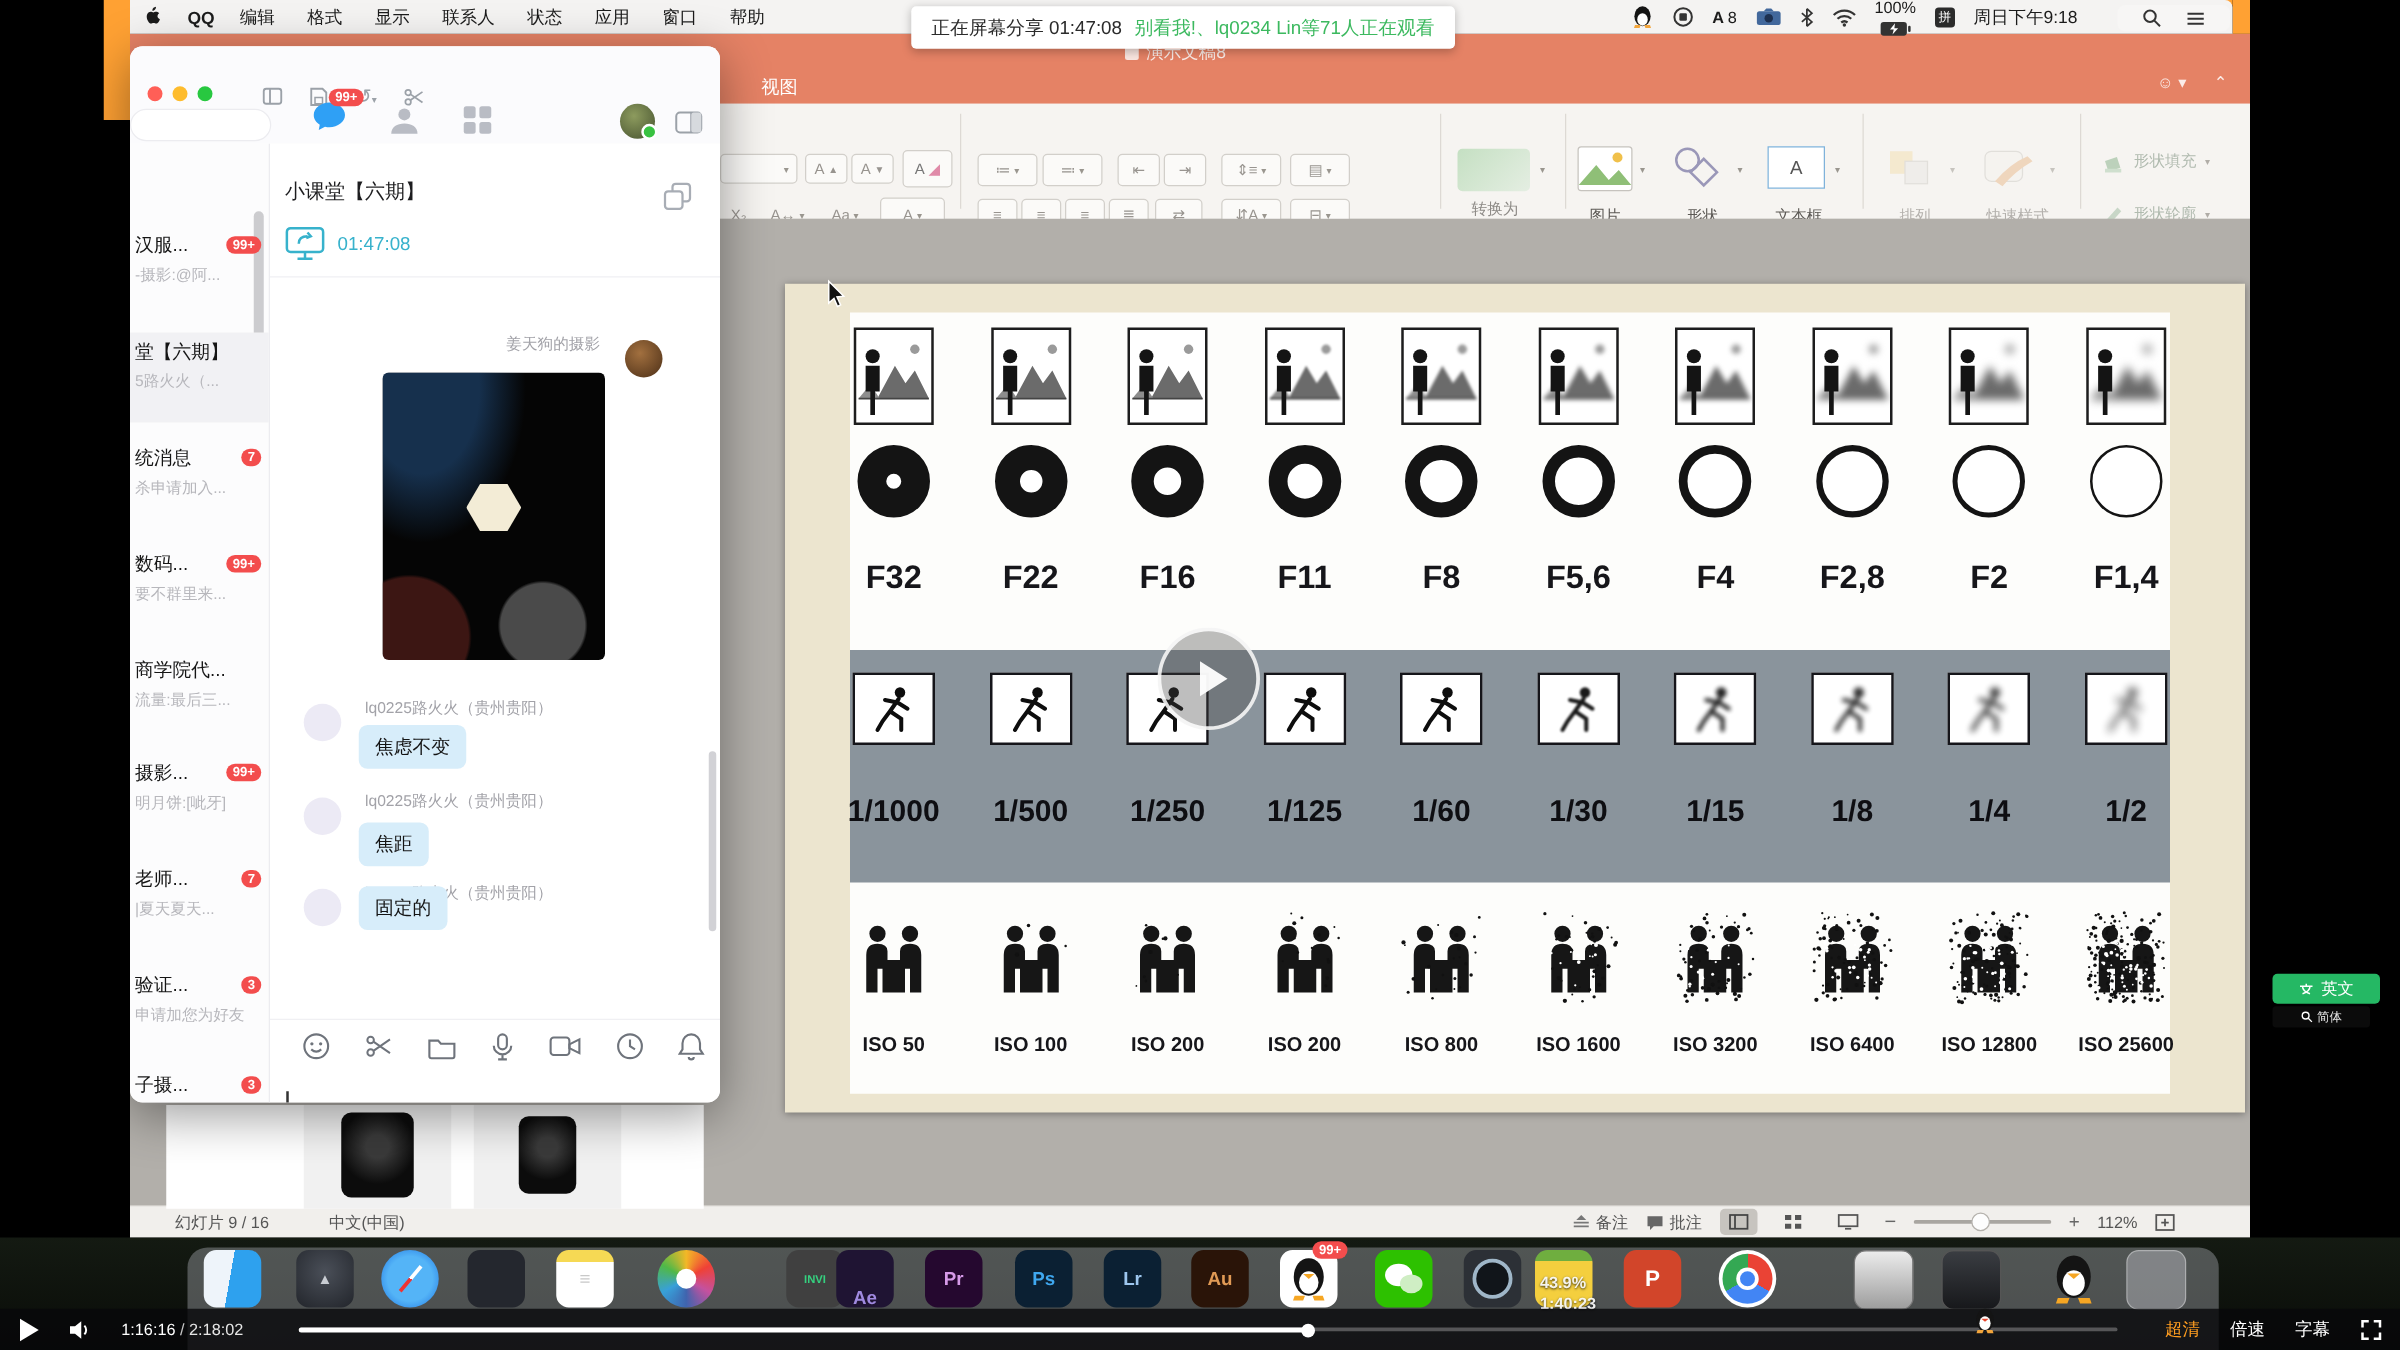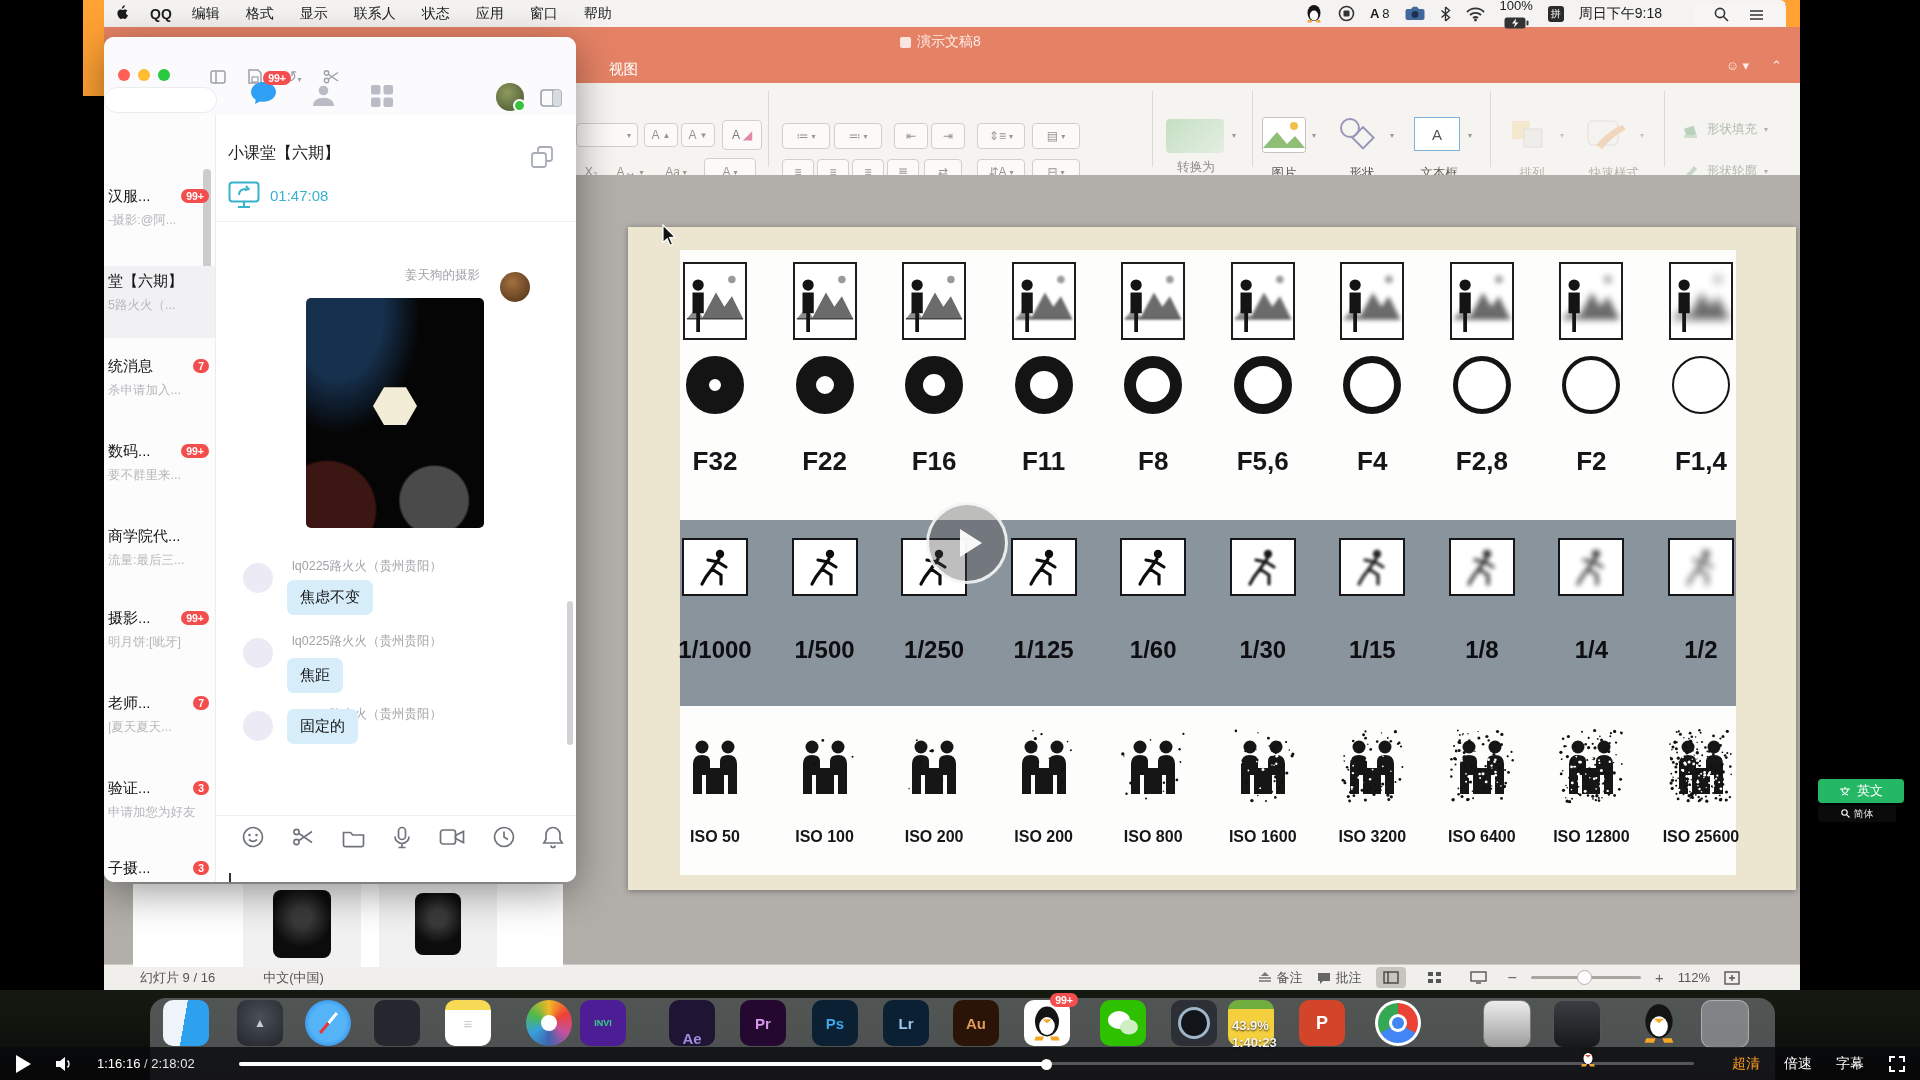--- a/index.html
+++ b/index.html
@@ -1541,20 +1541,24 @@
       </svg>
     <svg width="15" height="12">
         <path d="M1 2h13M1 6h13M1 10h13" stroke="#333" stroke-width="1.7"></path>
       </svg>
   </div>
 
   <div class="orange-strip" style="left:83px;top:0;width:21px;height:96px;"></div>
   <div class="orange-strip" style="left:1680px;top:0;width:106px;height:4px;"></div>
   <div class="orange-strip" style="left:1786px;top:0;width:14px;height:27px;"></div>
 
+  <div class="share-pill">
+    <span class="sp-black"><span>正在屏幕分享</span> <span>01:47:08</span></span>
+    <span class="sp-green">别看我!、lq0234 Lin等71人正在观看</span>
+  </div>
 
   <div class="trans">
     <div class="main">
       <svg width="12" height="10">
           <path d="M1 3h10M6 1v2M3 3c0 3 3 5 6 6M9 3c0 3-3 5-6 6" fill="none" stroke="#fff" stroke-width="1.2"></path>
         </svg>
       <span>英文</span>
     </div>
     <div class="sub">
       <svg width="9" height="9">
@@ -1575,21 +1579,21 @@
       <div class="dock-icon" style="background: radial-gradient(circle, rgb(84, 180, 247) 55%, rgb(27, 111, 224)); border-radius: 50%; left: 305px;">
         <div style="width:3px;height:26px;background:linear-gradient(#fff 50%,#e33 50%);transform:rotate(40deg);"></div>
       </div>
       <div class="dock-icon" style="background: rgb(36, 39, 46); left: 374px;"></div>
       <div class="dock-icon" style="background: linear-gradient(rgb(246, 217, 84) 0px, rgb(246, 217, 84) 10px, rgb(255, 255, 255) 10px); left: 445px;">
         <span style="color: rgb(201, 201, 201); font-size: 15px;">≡</span>
       </div>
       <div class="dock-icon" style="background: conic-gradient(rgb(242, 184, 39), rgb(239, 65, 54), rgb(197, 81, 158), rgb(63, 100, 174), rgb(56, 160, 217), rgb(80, 184, 72), rgb(242, 184, 39)); border-radius: 50%; left: 526px;">
         <div style="width:16px;height:16px;border-radius:50%;background:#fff;"></div>
       </div>
-      <div class="dock-icon" style="background: #4c1d95; left: 580px; align-items: center;">
+      <div class="dock-icon" style="background: #404040; left: 629px; align-items: center;">
         <span style="color: rgb(53, 208, 127); font-size: 9px;">INVI</span>
       </div>
       <div class="dock-icon" style="background: rgb(31, 20, 51); left: 669px;">
         <span style="color: rgb(160, 138, 224); font-size: 15px; margin-top: 30px;">Ae</span>
       </div>
       <div class="dock-icon" style="background: rgb(37, 8, 47); left: 740px;">
         <span style="color: rgb(214, 154, 232); font-size: 15px;">Pr</span>
       </div>
       <div class="dock-icon" style="background: rgb(11, 32, 51); left: 812px;">
         <span style="color: rgb(63, 168, 240); font-size: 15px;">Ps</span>

